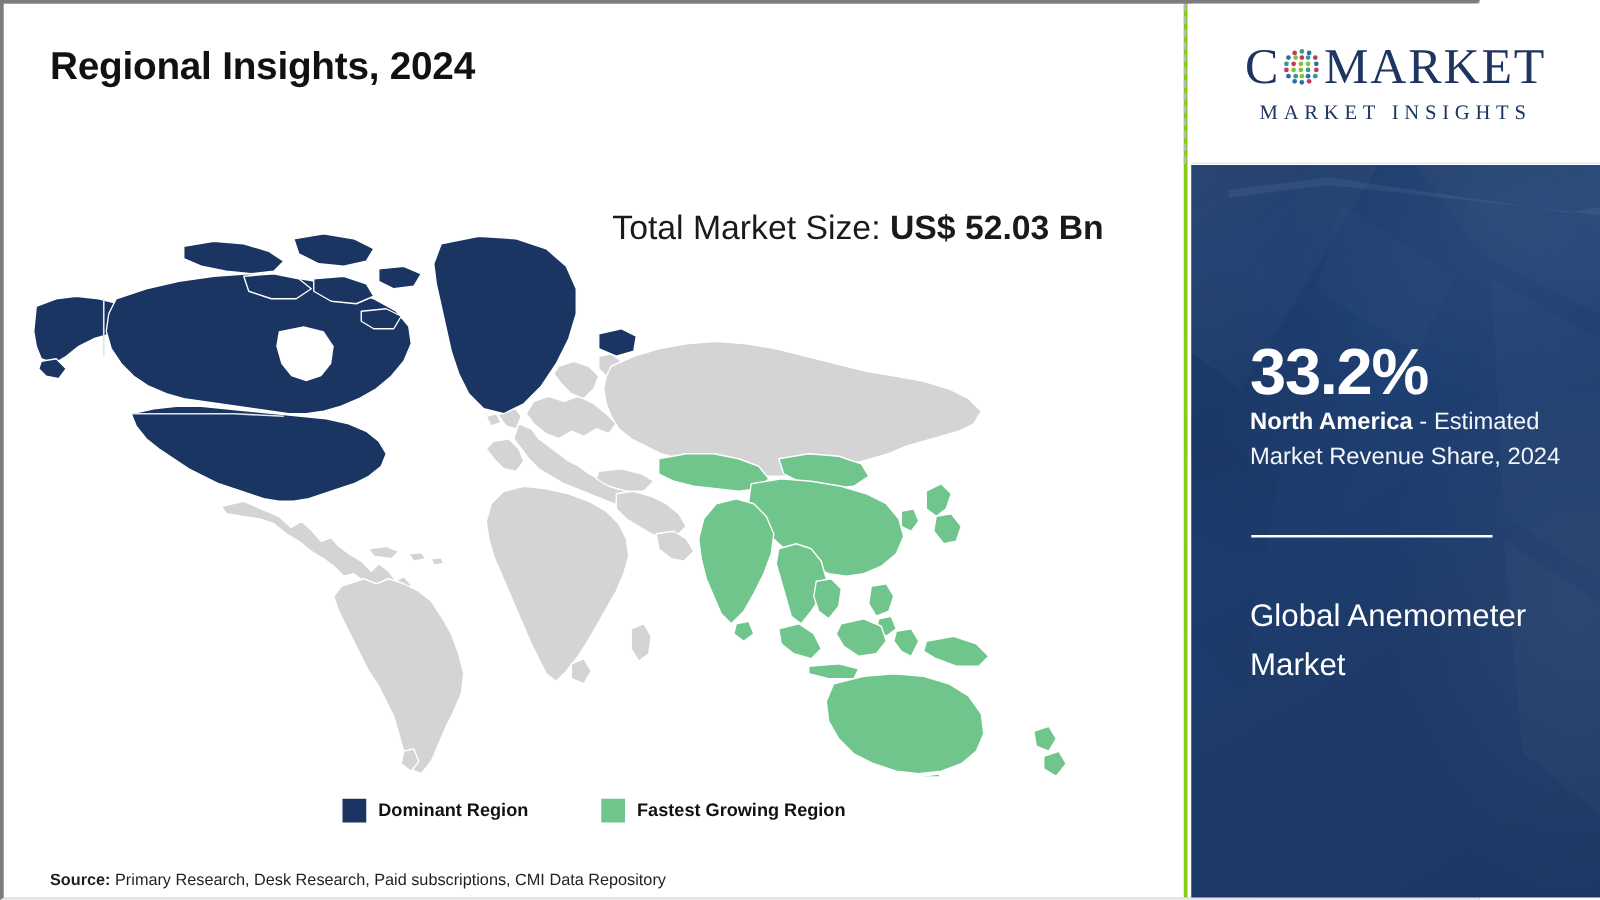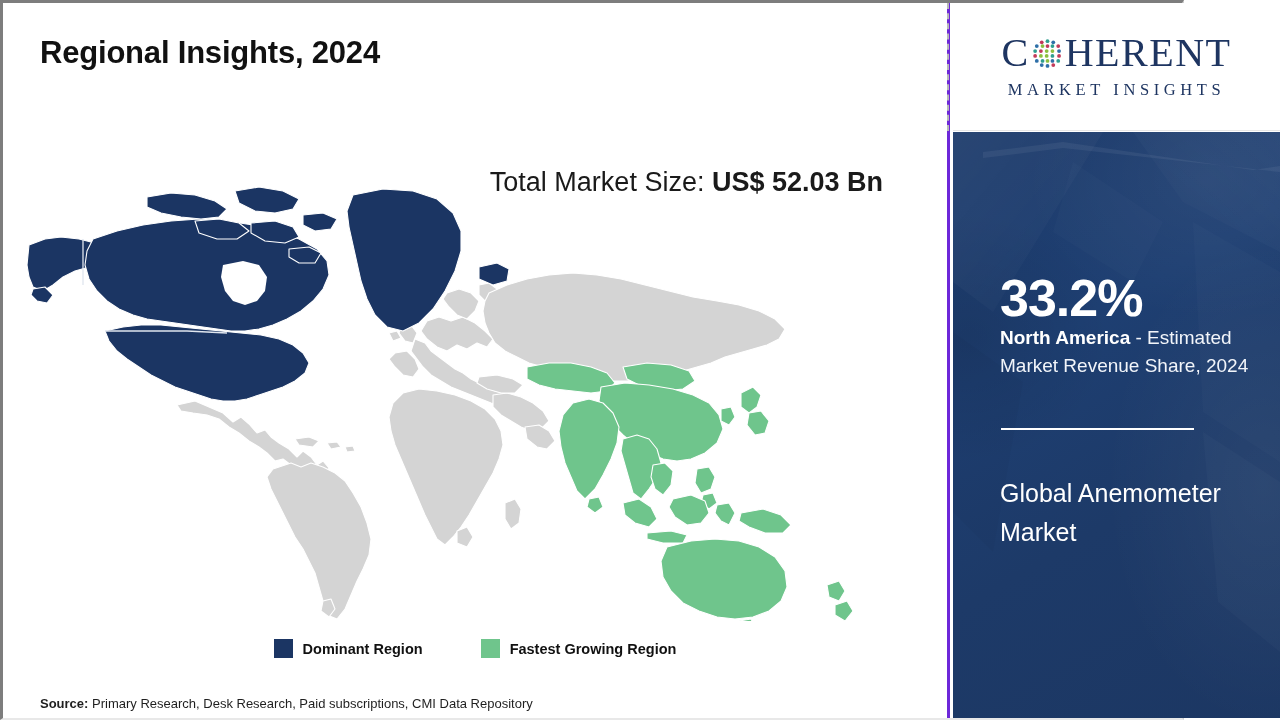--- a/index.html
+++ b/index.html
@@ -9,21 +9,21 @@
     height: 720px;
     overflow: hidden;
     font-family: "Liberation Sans", sans-serif;
     background: #ffffff;
   }
 
   #root {
     position: relative;
     width: 1184px;
     height: 720px;
-    background: #6d28d9;
+    background: #84cc16;
     border-top: 3px solid #7d7d7d;
     border-left: 3px solid #7d7d7d;
     border-right: 2px solid #cfcfcf;
     border-bottom: 2px solid #e8e8e8;
   }
 
   
   #main-panel {
     position: absolute;
     left: 0; top: 0;
@@ -376,21 +376,21 @@
               <circle cx="14" cy="29" r="2.3" fill="#2f9e8f"></circle>
               <circle cx="20" cy="29" r="2.3" fill="#8cbf3f"></circle>
               <circle cx="26" cy="29" r="2.3" fill="#2e6fa8"></circle>
               <circle cx="33" cy="29" r="2.3" fill="#2f9e8f"></circle>
               <circle cx="13" cy="34" r="2.3" fill="#2e6fa8"></circle>
               <circle cx="20" cy="35" r="2.3" fill="#2e6fa8"></circle>
               <circle cx="27" cy="34" r="2.3" fill="#c23b5a"></circle>
             </g>
           </svg>
         </span>
-        <span>HERENT</span>
+        <span>MARKET</span>
       </div>
       <div id="logo-tagline">MARKET INSIGHTS</div>
     </div>
 
     <div id="stat-panel">
 
       <svg id="stat-bg-shapes" viewBox="0 0 327 586" preserveAspectRatio="none">
         <defs>
           <linearGradient id="shimmer" x1="0" y1="0" x2="1" y2="1">
             <stop offset="0%" stop-color="#ffffff" stop-opacity="0.11"></stop>

